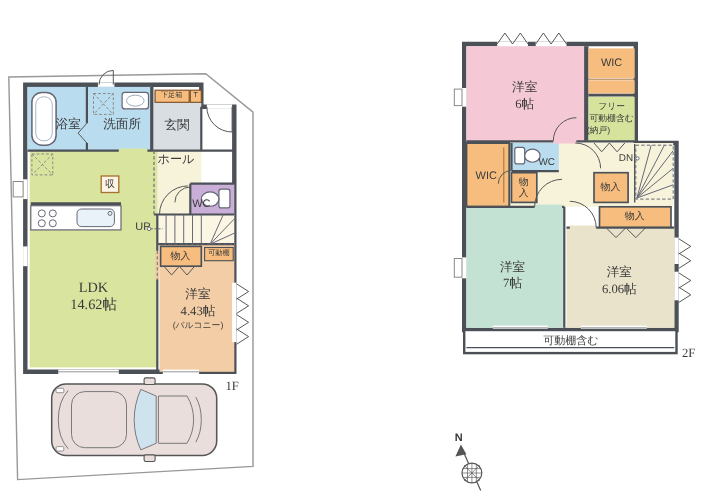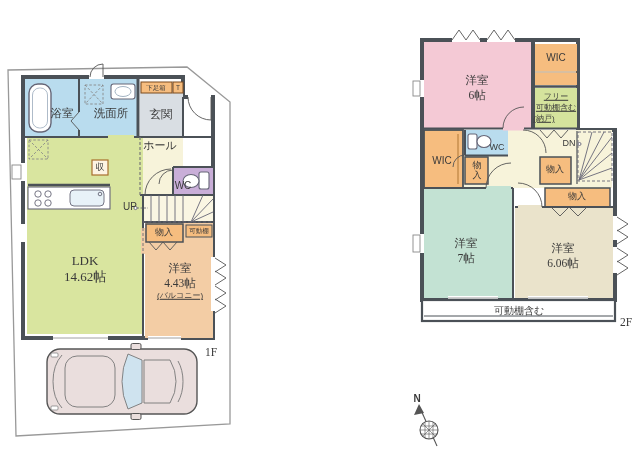--- a/index.html
+++ b/index.html
@@ -1,21 +1,21 @@
 <!DOCTYPE html>
 <html><head>
 <meta charset="utf-8">
 <style>
   html,body{margin:0;padding:0;background:#fff;}
   #canvas{position:relative;width:640px;height:452px;background:#ffffff;overflow:hidden;
           font-family:"Liberation Sans","DejaVu Sans",sans-serif;}
   #plan-svg{position:absolute;left:0;top:0;}
   .lbl{position:absolute;transform:translate(-50%,-50%);white-space:nowrap;color:#3a3a3a;
-       text-align:right;line-height:1.05;}
-  .f6{font-size:6.5px;} .f8{font-size:8px;text-decoration:underline;} .f9{font-size:9px;}
+       text-align:center;line-height:1.05;}
+  .f6{font-size:6.5px;} .f8{font-size:8px;} .f9{font-size:9px;}
   .f10{font-size:10px;} .f11{font-size:11px;} .f12{font-size:11.5px;font-family:Liberation Serif, serif;} .f13{font-size:13px;font-family:Liberation Serif, serif;}
   .bold{font-weight:bold;}
   .vert{white-space:normal;width:11px;word-break:break-all;line-height:10px;}
 </style>
 </head>
 <body>
 
 <div id="canvas">
 
 <svg id="plan-svg" width="640" height="452" viewBox="0 0 640 452">

